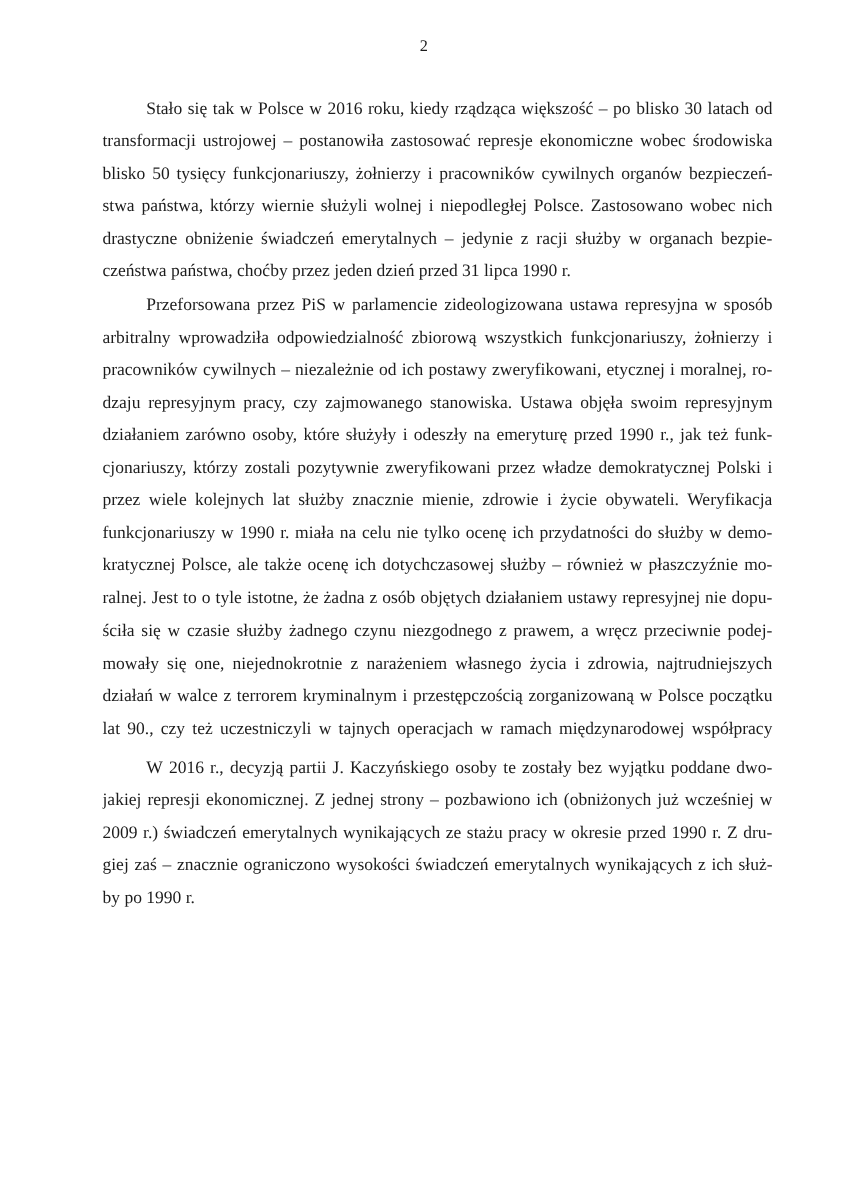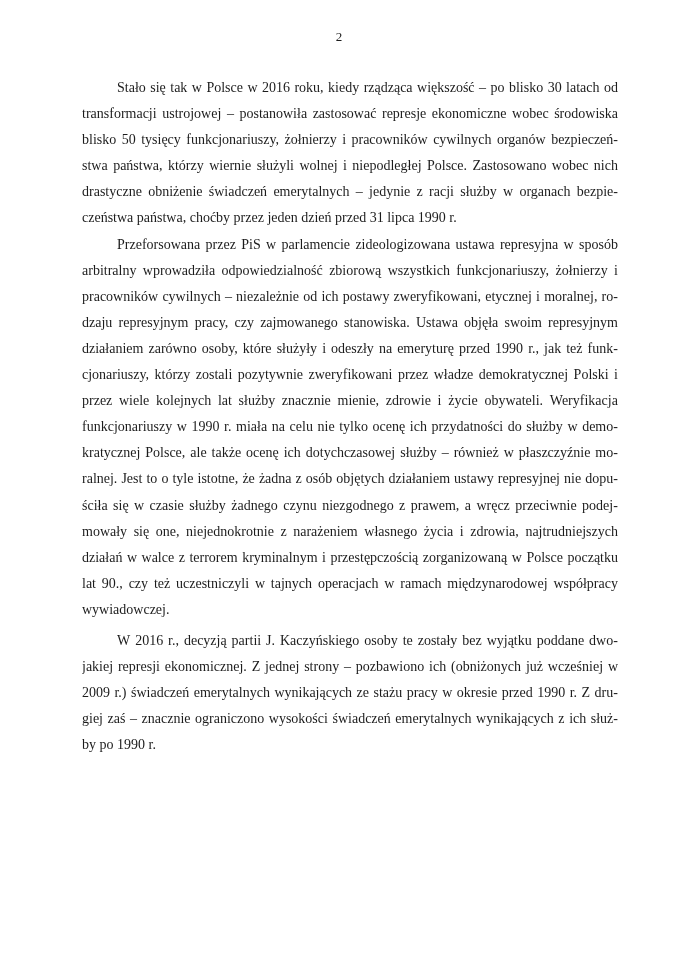--- a/index.html
+++ b/index.html
@@ -327,21 +327,20 @@
           <span>też</span>
           <span>uczestniczyli</span>
           <span>w</span>
           <span>tajnych</span>
           <span>operacjach</span>
           <span>w</span>
           <span>ramach</span>
           <span>międzynarodowej</span>
           <span>współpracy</span>
         </div>
-        <div class="line last">wywiadowczej.</div>
       </div>
       <div class="paragraph">
         <div class="line indent">
           <span>W</span>
           <span>2016</span>
           <span>r.,</span>
           <span>decyzją</span>
           <span>partii</span>
           <span>J.</span>
           <span>Kaczyńskiego</span>

